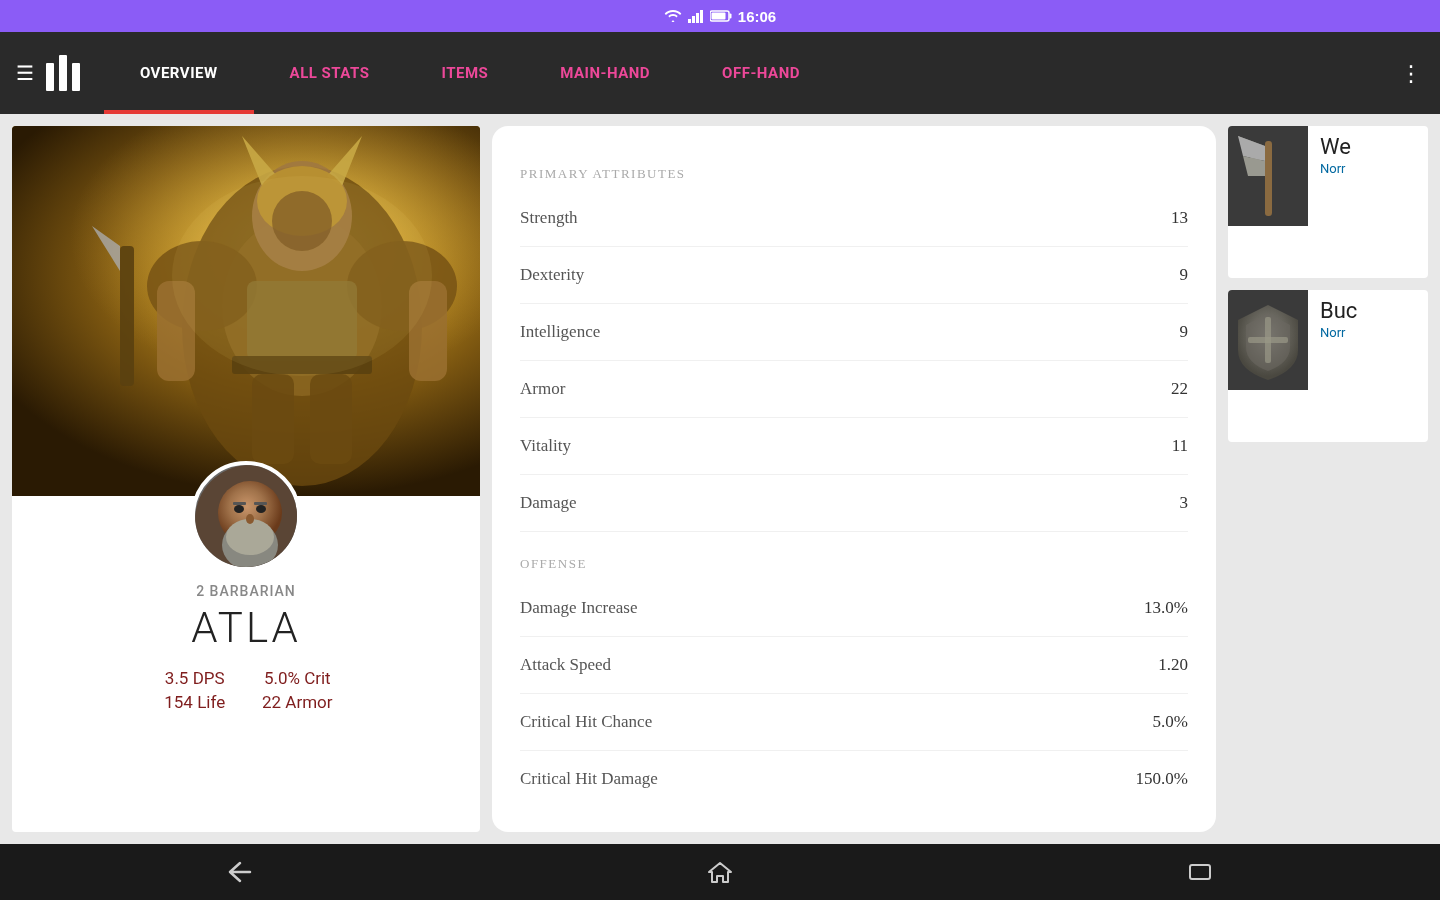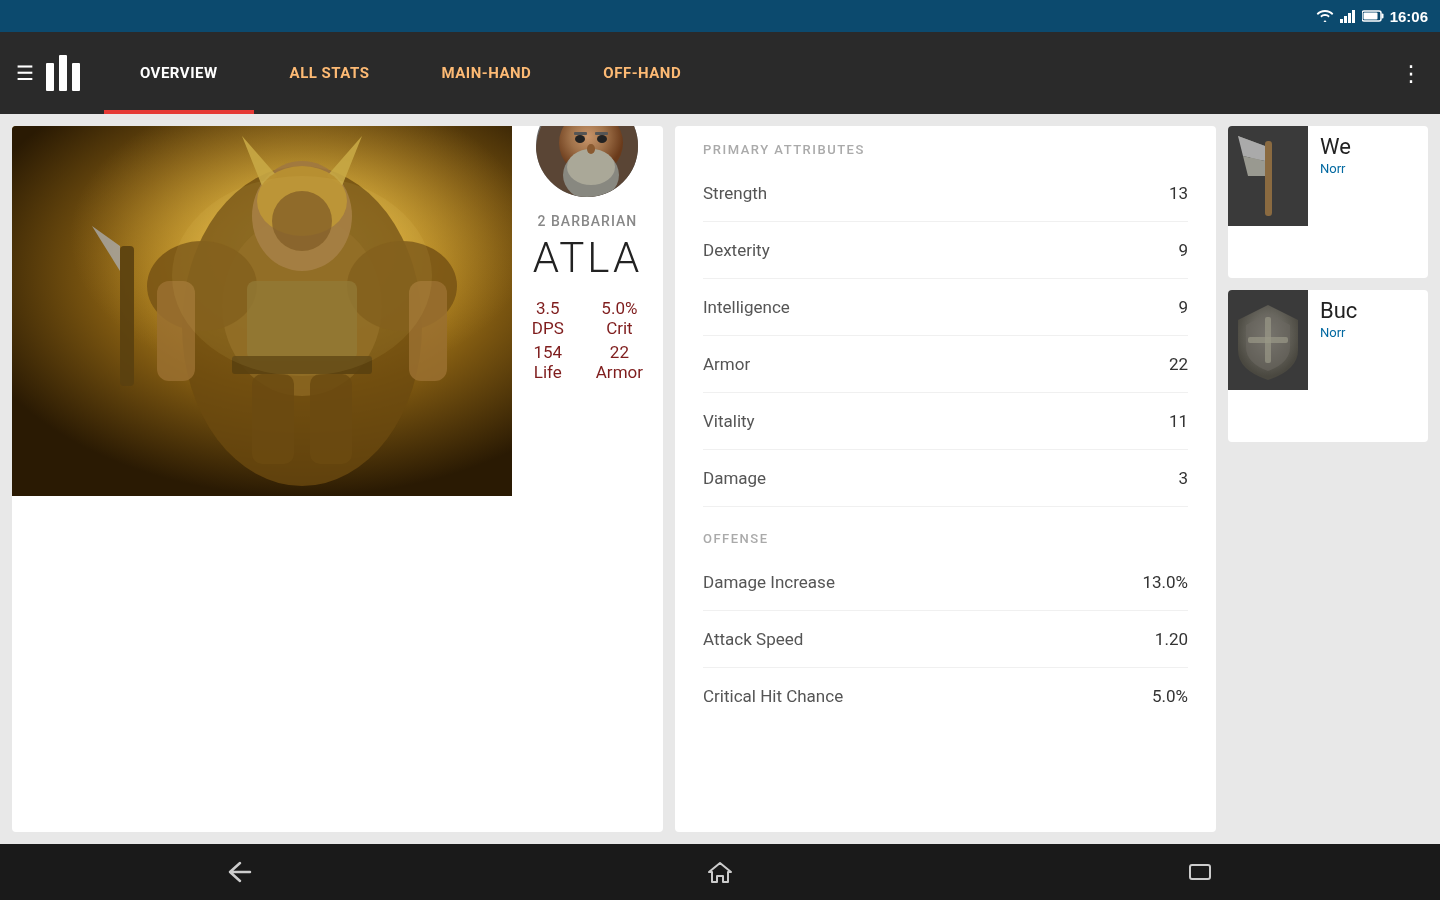--- a/index.html
+++ b/index.html
@@ -9,24 +9,24 @@
       background: #e0e0e0;
       font-family: 'Roboto', Arial, sans-serif;
       overflow: hidden;
       position: relative;
     }
 
     
     .status-bar {
       width: 100%;
       height: 32px;
-      background: #0c4a6e;
-      display: flex;
-      align-items: center;
-      justify-content: flex-end;
+      background: #8b5cf6;
+      display: flex;
+      align-items: center;
+      justify-content: center;
       padding: 0 12px;
       gap: 8px;
     }
     .status-bar-icons {
       display: flex;
       align-items: center;
       gap: 6px;
     }
     .status-time {
       color: #ffffff;
@@ -65,21 +65,21 @@
       display: flex;
       align-items: flex-end;
       height: 100%;
       flex: 1;
     }
     .nav-tab {
       display: flex;
       align-items: center;
       justify-content: center;
       padding: 0 36px;
-      color: #fdba74;
+      color: #ec4899;
       font-size: 15px;
       font-weight: bold;
       letter-spacing: 0.5px;
       cursor: pointer;
       position: relative;
       height: 100%;
       text-transform: uppercase;
     }
     .nav-tab.active {
       color: #ffffff;
@@ -113,24 +113,24 @@
       height: calc(900px - 32px - 82px - 56px);
       background: #e8e8e8;
       padding: 12px;
       gap: 12px;
     }
 
     
     .character-card {
       background: #ffffff;
       border-radius: 4px;
-      width: 651px;
+      width: 468px;
       flex-shrink: 0;
       display: flex;
-      flex-direction: row;
+      flex-direction: column;
       overflow: hidden;
     }
     .character-art {
       width: 100%;
       height: 370px;
       background: linear-gradient(135deg, #8B6914 0%, #c49a28 20%, #a67c1a 40%, #6b4f0a 60%, #3d2c05 80%, #2a1e03 100%);
       position: relative;
       overflow: hidden;
     }
 
@@ -176,24 +176,25 @@
       margin-top: 16px;
     }
     .stat-item {
       color: #7f1d1d;
       font-size: 17px;
     }
 
     
     .attributes-panel {
       background: #ffffff;
-      border-radius: 4px;
+      border-radius: 16px;
       flex: 1;
-      padding: 16px 28px;
+      padding: 40px 28px;
       overflow-y: auto;
+      font-family: Liberation Serif, serif;
     }
     .section-title {
       color: #aaaaaa;
       font-size: 13px;
       font-weight: 500;
       letter-spacing: 1.5px;
       text-transform: uppercase;
       margin-bottom: 8px;
       margin-top: 24px;
     }
@@ -314,20 +315,21 @@
   <div class="nav-logo">
     <div class="nav-logo-bars">
       <div class="nav-logo-bar" style="height:28px;"></div>
       <div class="nav-logo-bar" style="height:36px;"></div>
       <div class="nav-logo-bar" style="height:28px;"></div>
     </div>
   </div>
   <div class="nav-tabs">
     <div class="nav-tab active">OVERVIEW</div>
     <div class="nav-tab">ALL STATS</div>
+    <div class="nav-tab">ITEMS</div>
     <div class="nav-tab">MAIN-HAND</div>
     <div class="nav-tab">OFF-HAND</div>
   </div>
   <div class="nav-more">⋮</div>
 </div>
 
 <div class="main-content">
 
   <div class="character-card">
     <div class="character-art">
@@ -450,20 +452,24 @@
       <span class="attribute-value">13.0%</span>
     </div>
     <div class="attribute-row">
       <span class="attribute-label">Attack Speed</span>
       <span class="attribute-value">1.20</span>
     </div>
     <div class="attribute-row">
       <span class="attribute-label">Critical Hit Chance</span>
       <span class="attribute-value">5.0%</span>
     </div>
+    <div class="attribute-row">
+      <span class="attribute-label">Critical Hit Damage</span>
+      <span class="attribute-value">150.0%</span>
+    </div>
   </div>
 
   <div class="equipment-panel">
 
     <div class="equipment-card">
       <div class="equipment-image">
 
         <svg width="80" height="90" viewBox="0 0 80 90" xmlns="http://www.w3.org/2000/svg">
           <rect x="37" y="10" width="7" height="75" rx="3" fill="#8a6a40"></rect>
           <polygon points="37,15 10,5 30,40" fill="#888880"></polygon>

